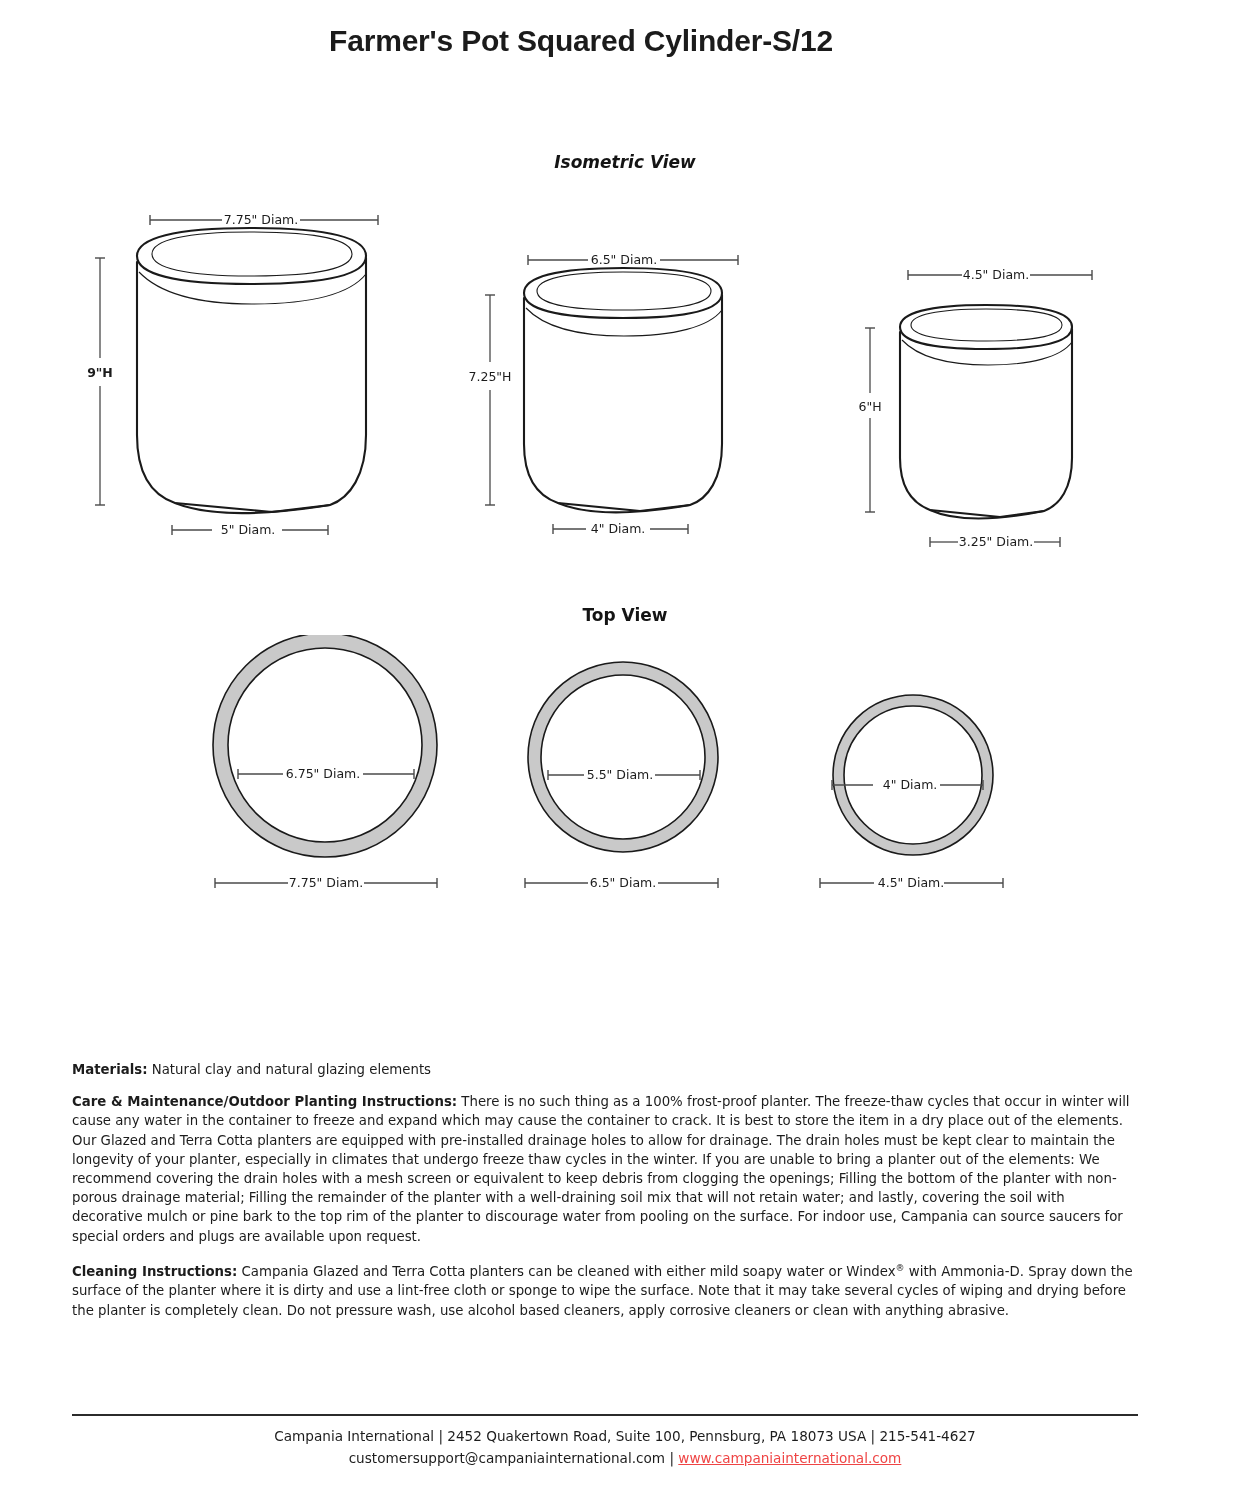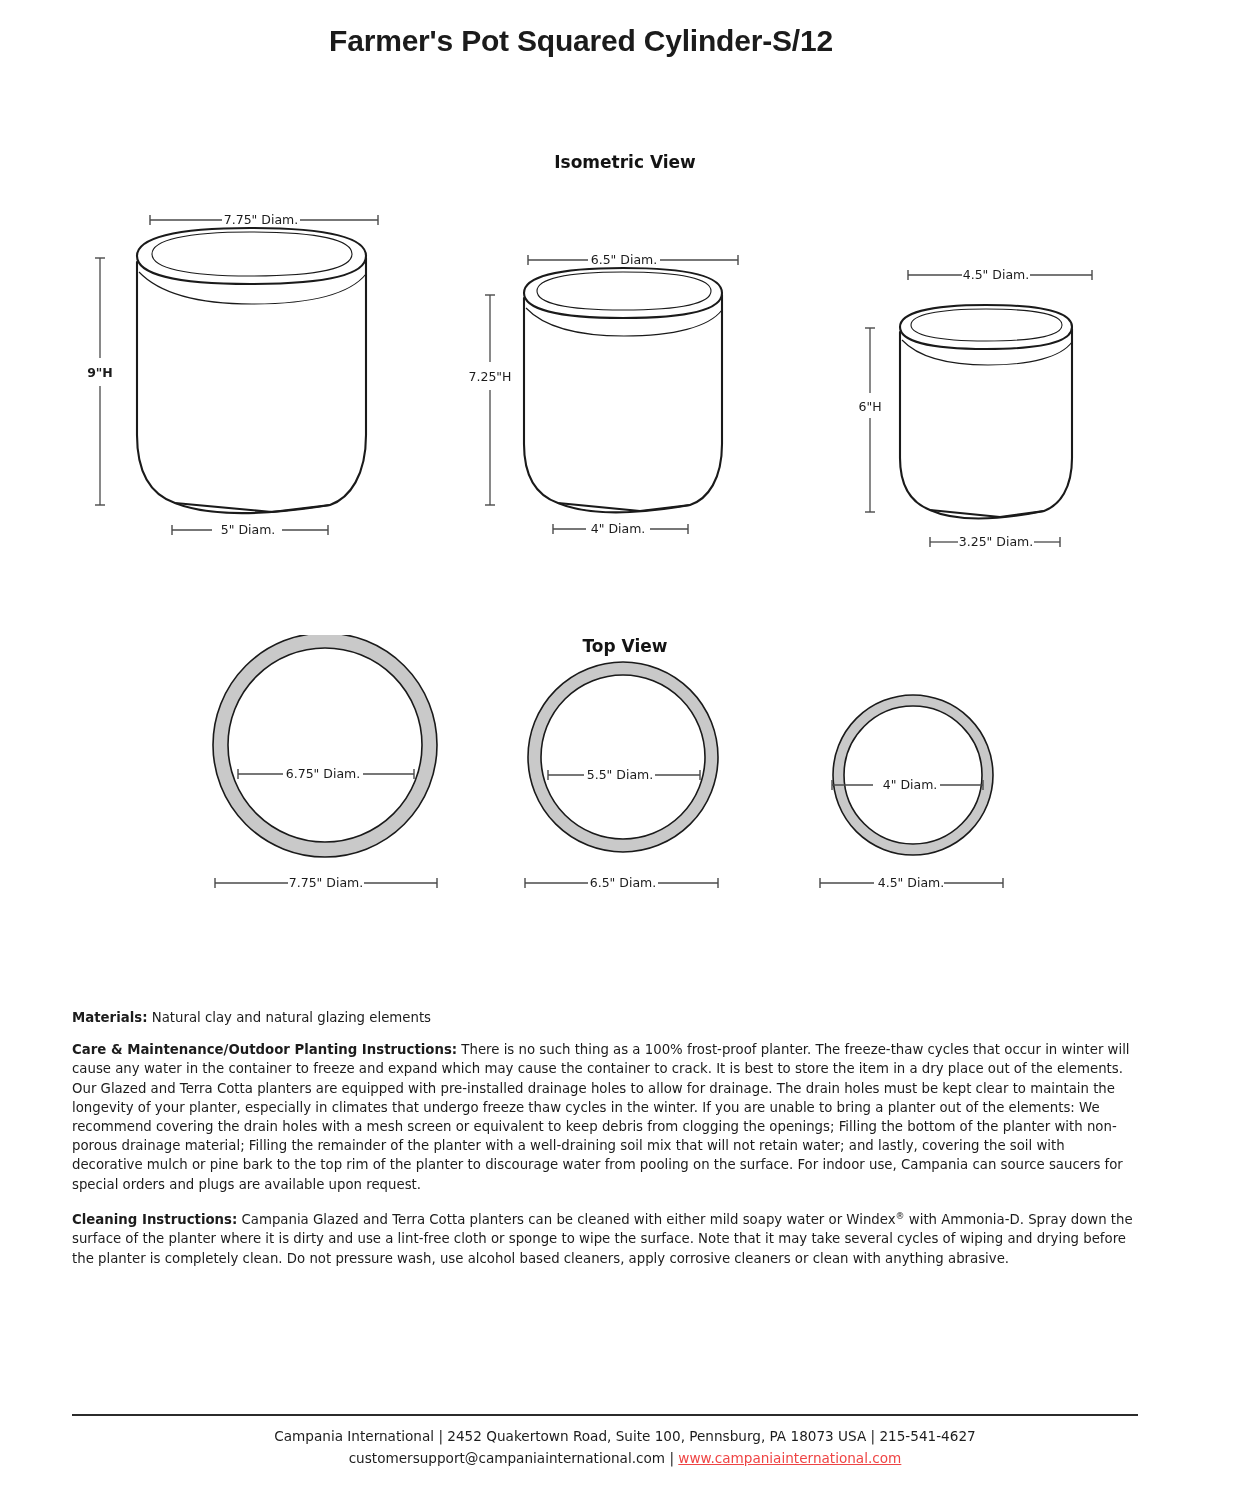--- a/index.html
+++ b/index.html
@@ -38,22 +38,22 @@
   .section-head {
     position: absolute;
     width: 1250px;
     left: 0;
     text-align: center;
     font-family: "DejaVu Sans", sans-serif;
     font-weight: bold;
     font-size: 17px;
     color: #141414;
   }
-  .section-head.iso { top: 152px; }
-  .section-head.topv { top: 636px; }
+  .section-head.iso { top: 152px; font-style: italic; }
+  .section-head.topv { top: 605px; }
 
   
   .iso-canvas {
     position: absolute;
     top: 190px;
     left: 0;
     width: 1250px;
     height: 380px;
   }
   .top-canvas {
@@ -62,21 +62,21 @@
     left: 0;
     width: 1250px;
     height: 270px;
   }
   .iso-canvas svg, .top-canvas svg { display: block; }
 
   
   .body-text {
     position: absolute;
     left: 72px;
-    top: 1008px;
+    top: 1060px;
     width: 1066px;
     font-family: "DejaVu Sans", sans-serif;
     font-size: 13.3px;
     line-height: 19.2px;
     color: #1c1c1c;
     text-align: left;
   }
   .body-text p { margin: 0 0 13px 0; }
   .body-text p:last-child { margin-bottom: 0; }
   .lead { font-weight: bold; }

